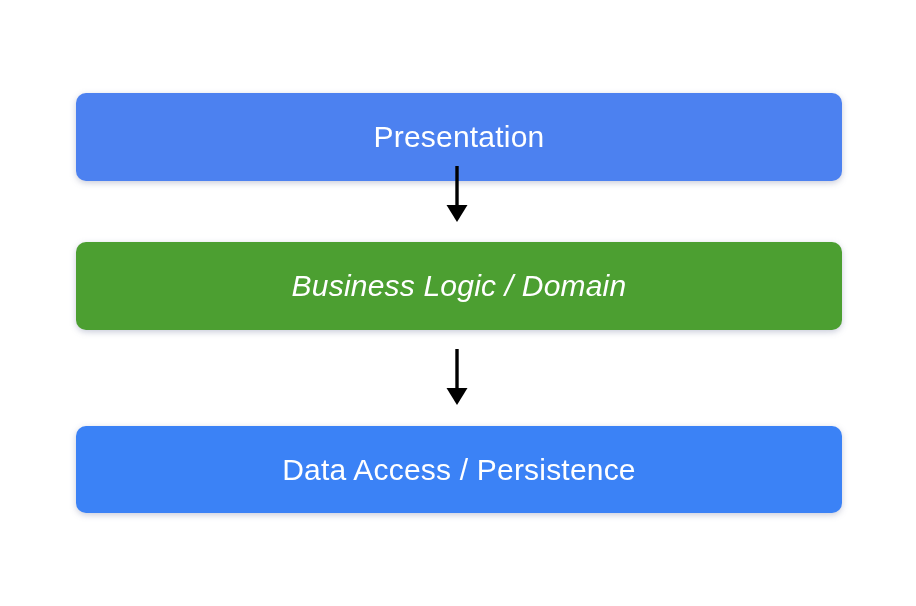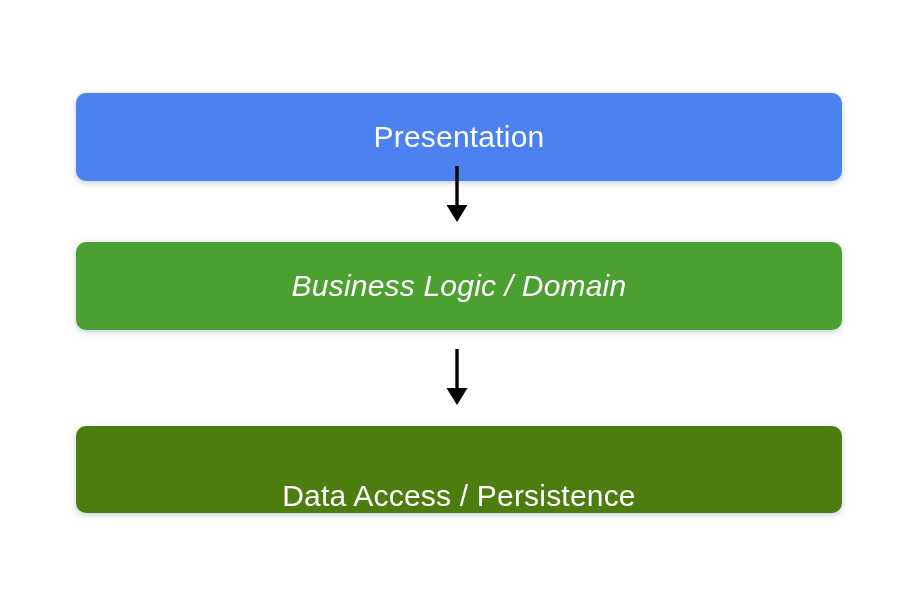--- a/index.html
+++ b/index.html
@@ -64,17 +64,17 @@
 
   <div class="layer-box box-business" style="background: rgb(76, 159, 49);">
     <span class="layer-label">Business Logic / Domain</span>
   </div>
 
   <svg class="down-arrow arrow-2" viewBox="0 0 32 58" aria-hidden="true">
     <line x1="16" y1="1" x2="16" y2="42" stroke="#000000" stroke-width="3.4"></line>
     <polygon points="16,57 5.5,40 26.5,40" fill="#000000"></polygon>
   </svg>
 
-  <div class="layer-box box-data" style="background: #4d7c0f; align-items: flex-end;">
+  <div class="layer-box box-data" style="background: #3b82f6;">
     <span class="layer-label">Data Access / Persistence</span>
   </div>
 
 </div>
 
 </body></html>

